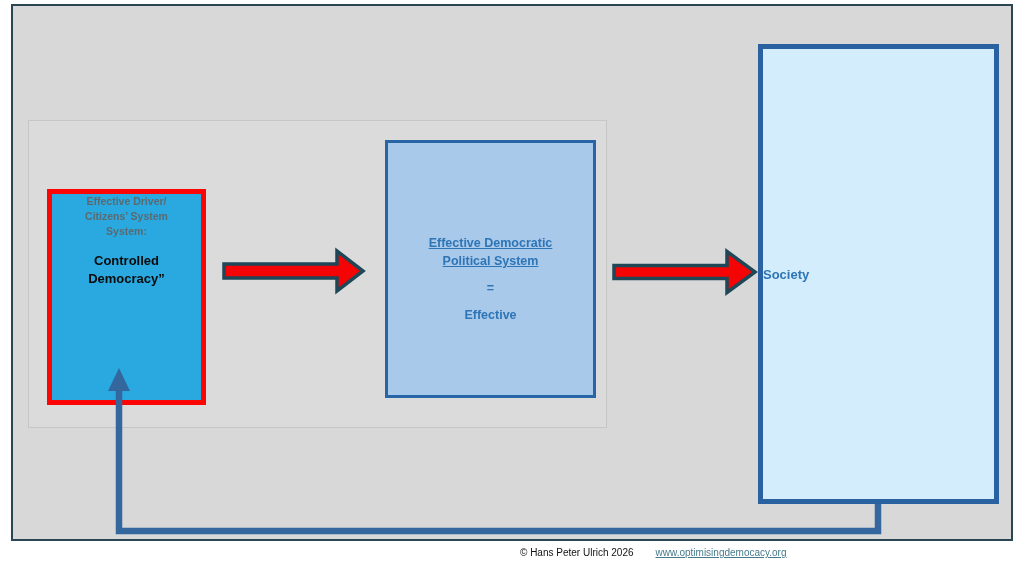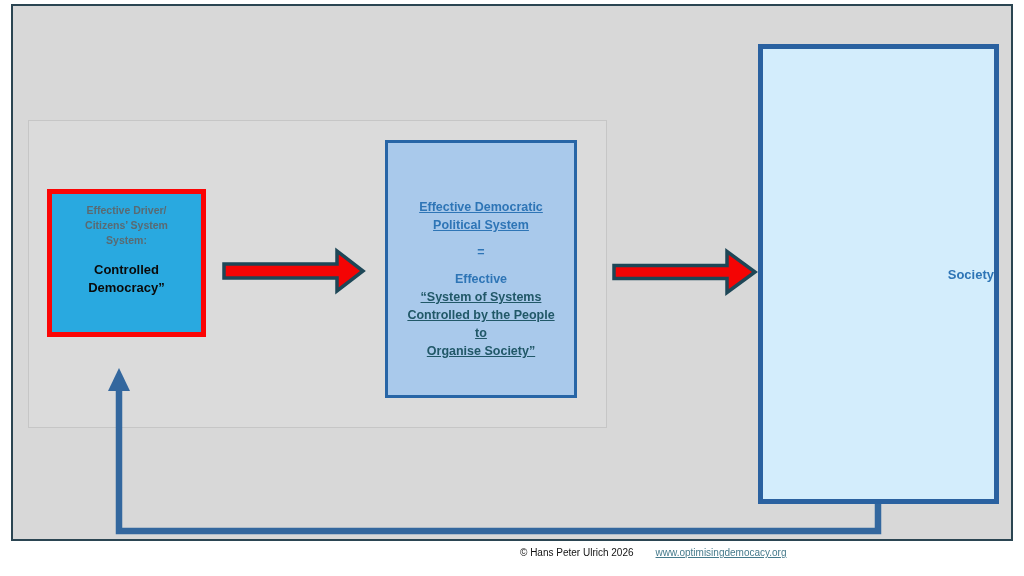--- a/index.html
+++ b/index.html
@@ -10,42 +10,42 @@
     box-sizing:border-box; background:#D8D8D8; border:2.5px solid #2B4552;
   }
   .panel {
     position:absolute; left:28px; top:120px; width:579px; height:308px;
     box-sizing:border-box; background:#DBDBDB; border:1px solid #C6C6C6;
   }
 
   .box { position:absolute; box-sizing:border-box; text-align:center; }
 
   .left-box {
-    left:47px; top:189px; width:159px; height:148px;
-    background:#29A9E0; border:5px solid #FB0505; padding-top:9px;
+    left:47px; top:189px; width:159px; height:216px;
+    background:#29A9E0; border:5px solid #FB0505; 
   }
   .lb-heading { font-size:10.5px; font-weight:bold; color:#5A6A72; line-height:1.42; }
   .lb-heading span, .lb-body span { display:block; }
   .lb-body { margin-top:13px; font-size:13px; font-weight:bold; color:#0A0A0A; line-height:1.4; }
 
   .mid-box {
-    left:385px; top:140px; width:192px; height:258px;
+    left:385px; top:140px; width:211px; height:258px;
     background:#A9C9EB; border:3.5px solid #2765A6;
     display:flex; flex-direction:column; justify-content:center; align-items:center;
     color:#2E75B6; font-weight:bold; font-size:12.5px; line-height:1.45; padding-top:20px;
   }
   .mid-title span, .mid-quote span { display:block; text-decoration:underline; }
   .mid-eq { margin:9px 0; }
   .mid-sub { }
   .mid-quote { color:#215868; }
 
   .society-box {
     left:758px; top:44px; width:241px; height:460px;
     background:#D3EDFC; border:5px solid #2A61A0;
-    display:flex; align-items:center; justify-content:flex-end;
+    display:flex; align-items:center; justify-content:flex-start;
     color:#2E75B6; font-weight:bold; font-size:13px;
   }
 
   .overlay { position:absolute; left:0; top:0; width:1024px; height:576px; pointer-events:none; }
 
   .footer {
     position:absolute; left:520px; top:547px; display:flex; gap:22px;
     font-size:10px; color:#121212; align-items:baseline;
   }
   .footer a { color:#457A8B; text-decoration:underline; cursor:pointer; }
@@ -70,26 +70,20 @@
     </div>
   </div>
 
   <div class="box mid-box">
     <div class="mid-title">
       <span>Effective Democratic</span>
       <span>Political System</span>
     </div>
     <div class="mid-eq">=</div>
     <div class="mid-sub">Effective</div>
-    <div class="mid-quote">
-      <span>“System of Systems</span>
-      <span>Controlled by the People</span>
-      <span>to</span>
-      <span>Organise Society”</span>
-    </div>
   </div>
 
   <div class="box society-box">
     <span>Society</span>
   </div>
 
   <svg class="overlay" viewBox="0 0 1024 576">
     <path d="M224,264 H337 V251 L363,271 L337,291 V278 H224 Z" fill="#F40404" stroke="#1E4757" stroke-width="3.5" stroke-linejoin="miter"></path>
     <path d="M614,265.5 H727 V251.5 L755,272 L727,292.5 V278.5 H614 Z" fill="#F40404" stroke="#1E4757" stroke-width="3.5" stroke-linejoin="miter"></path>
     <polyline points="878,504 878,531 119,531 119,390" fill="none" stroke="#33679E" stroke-width="6.5"></polyline>

